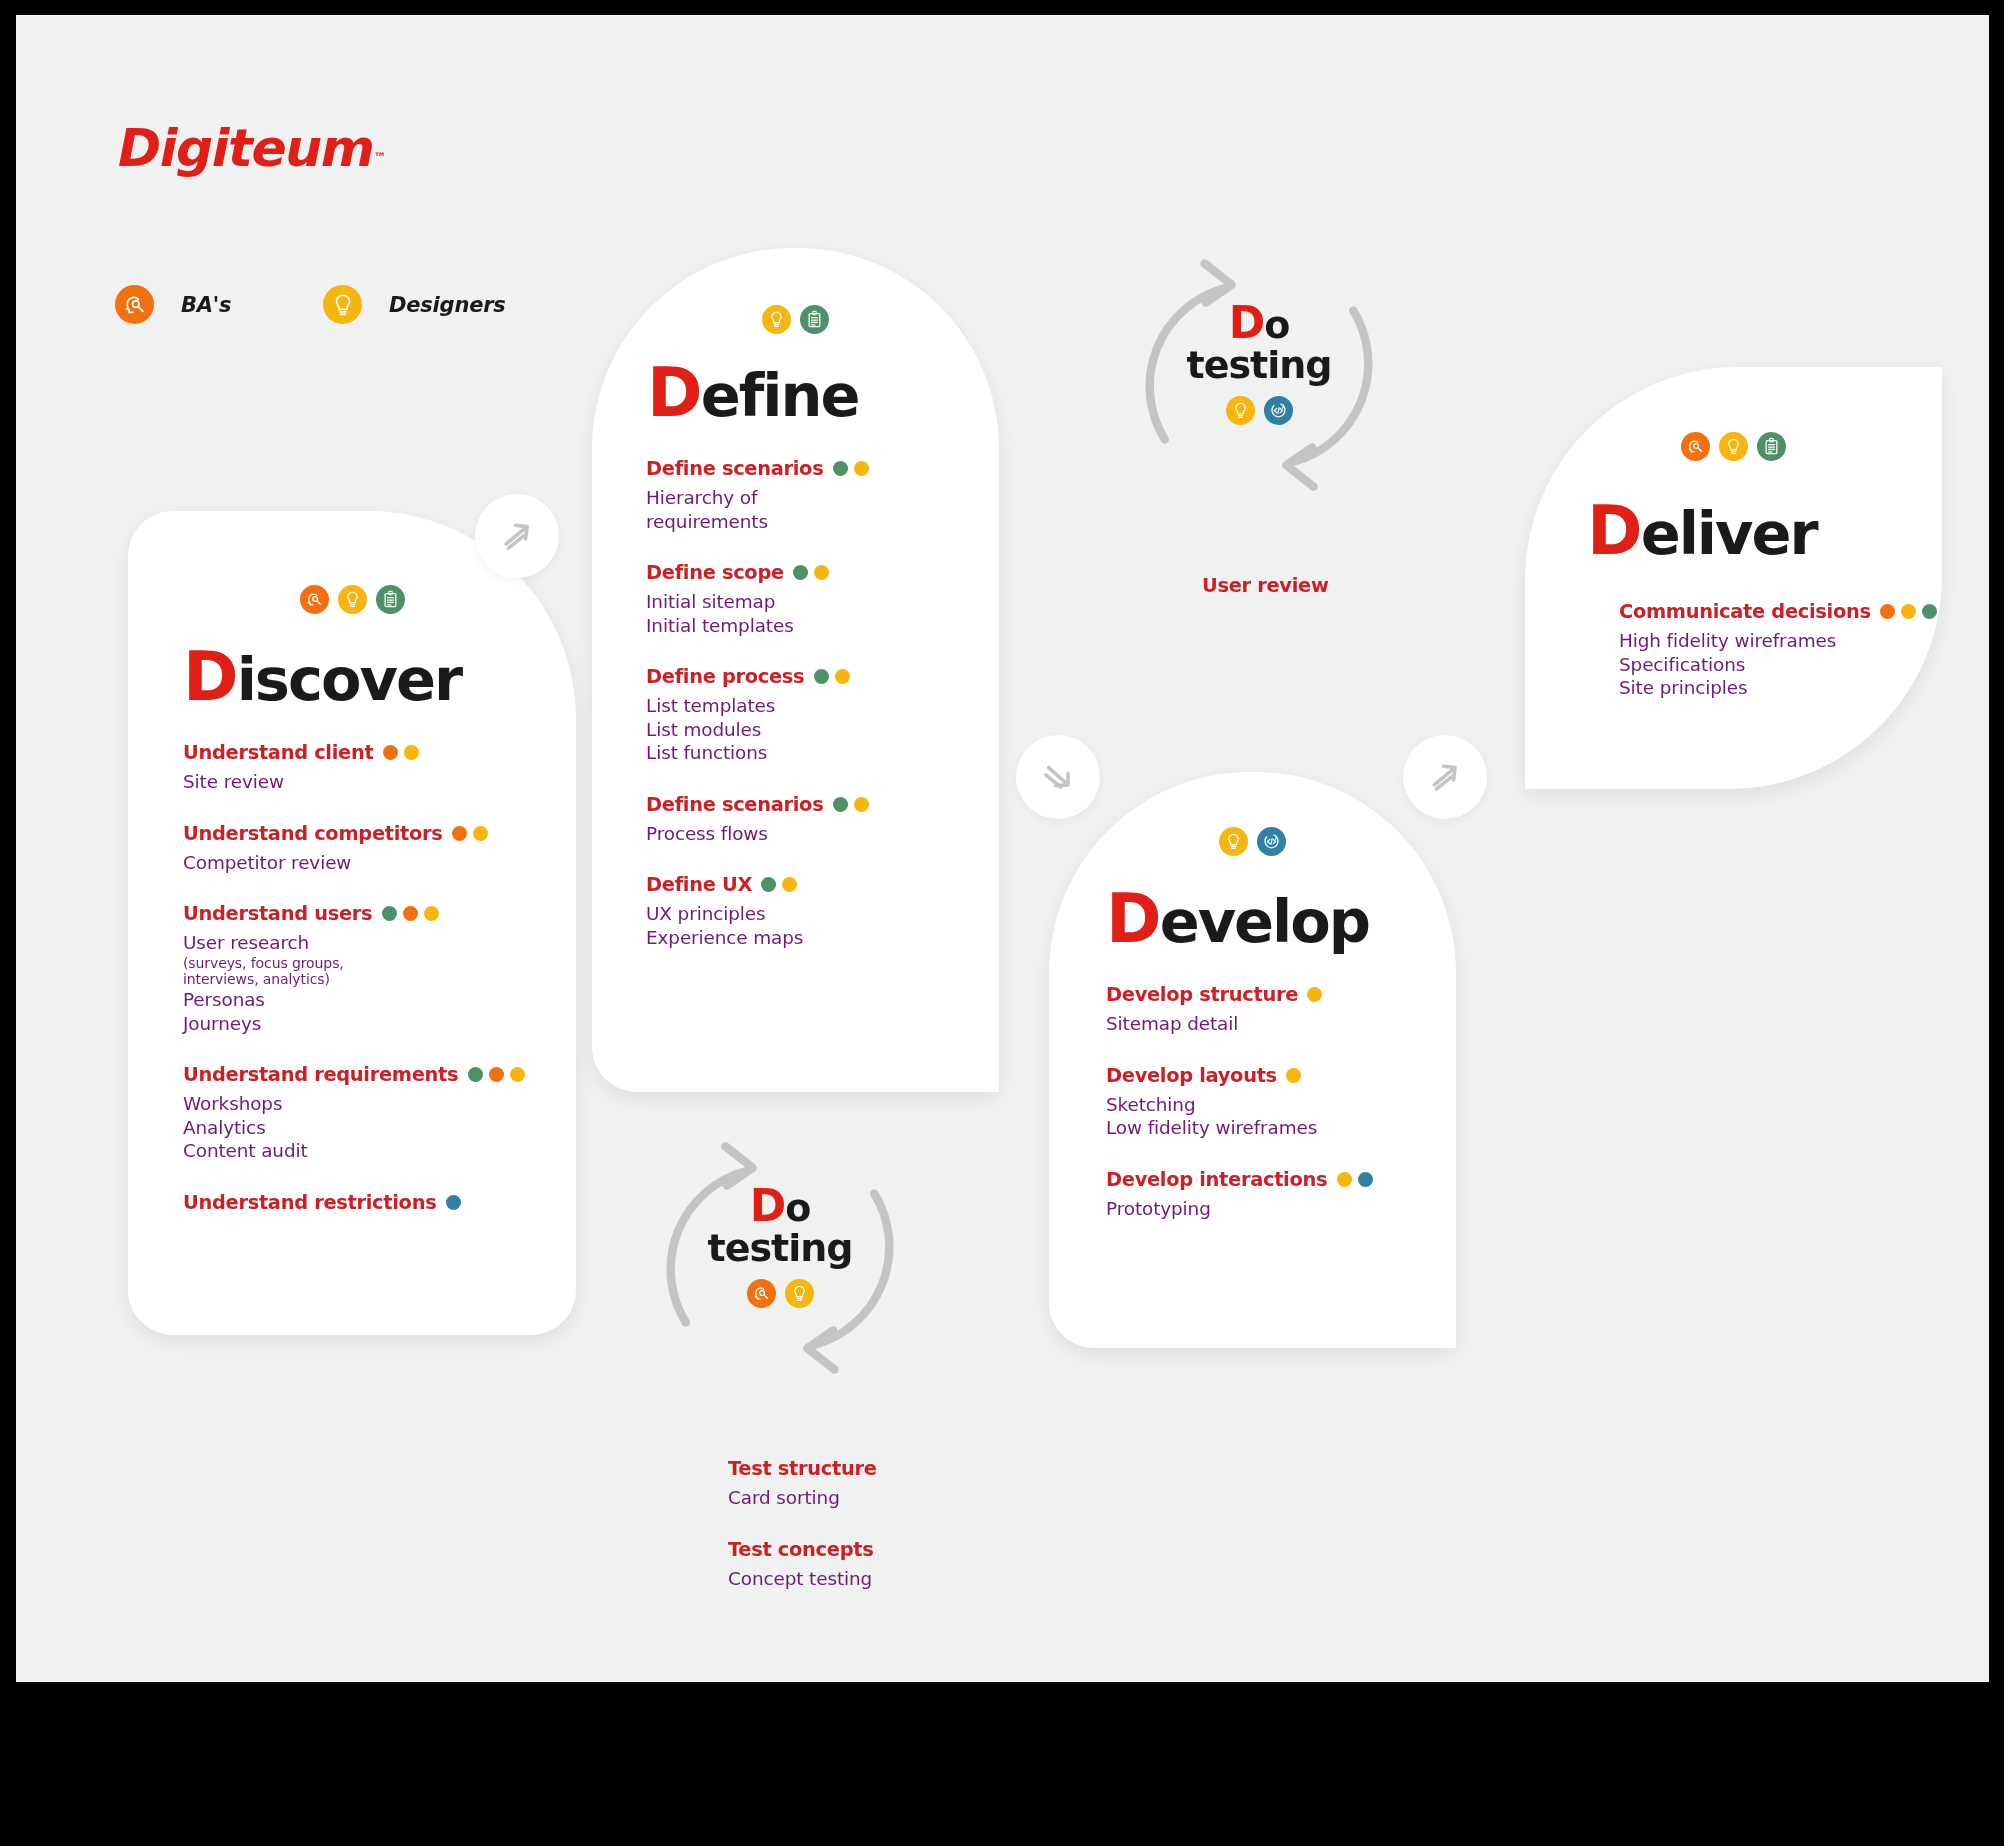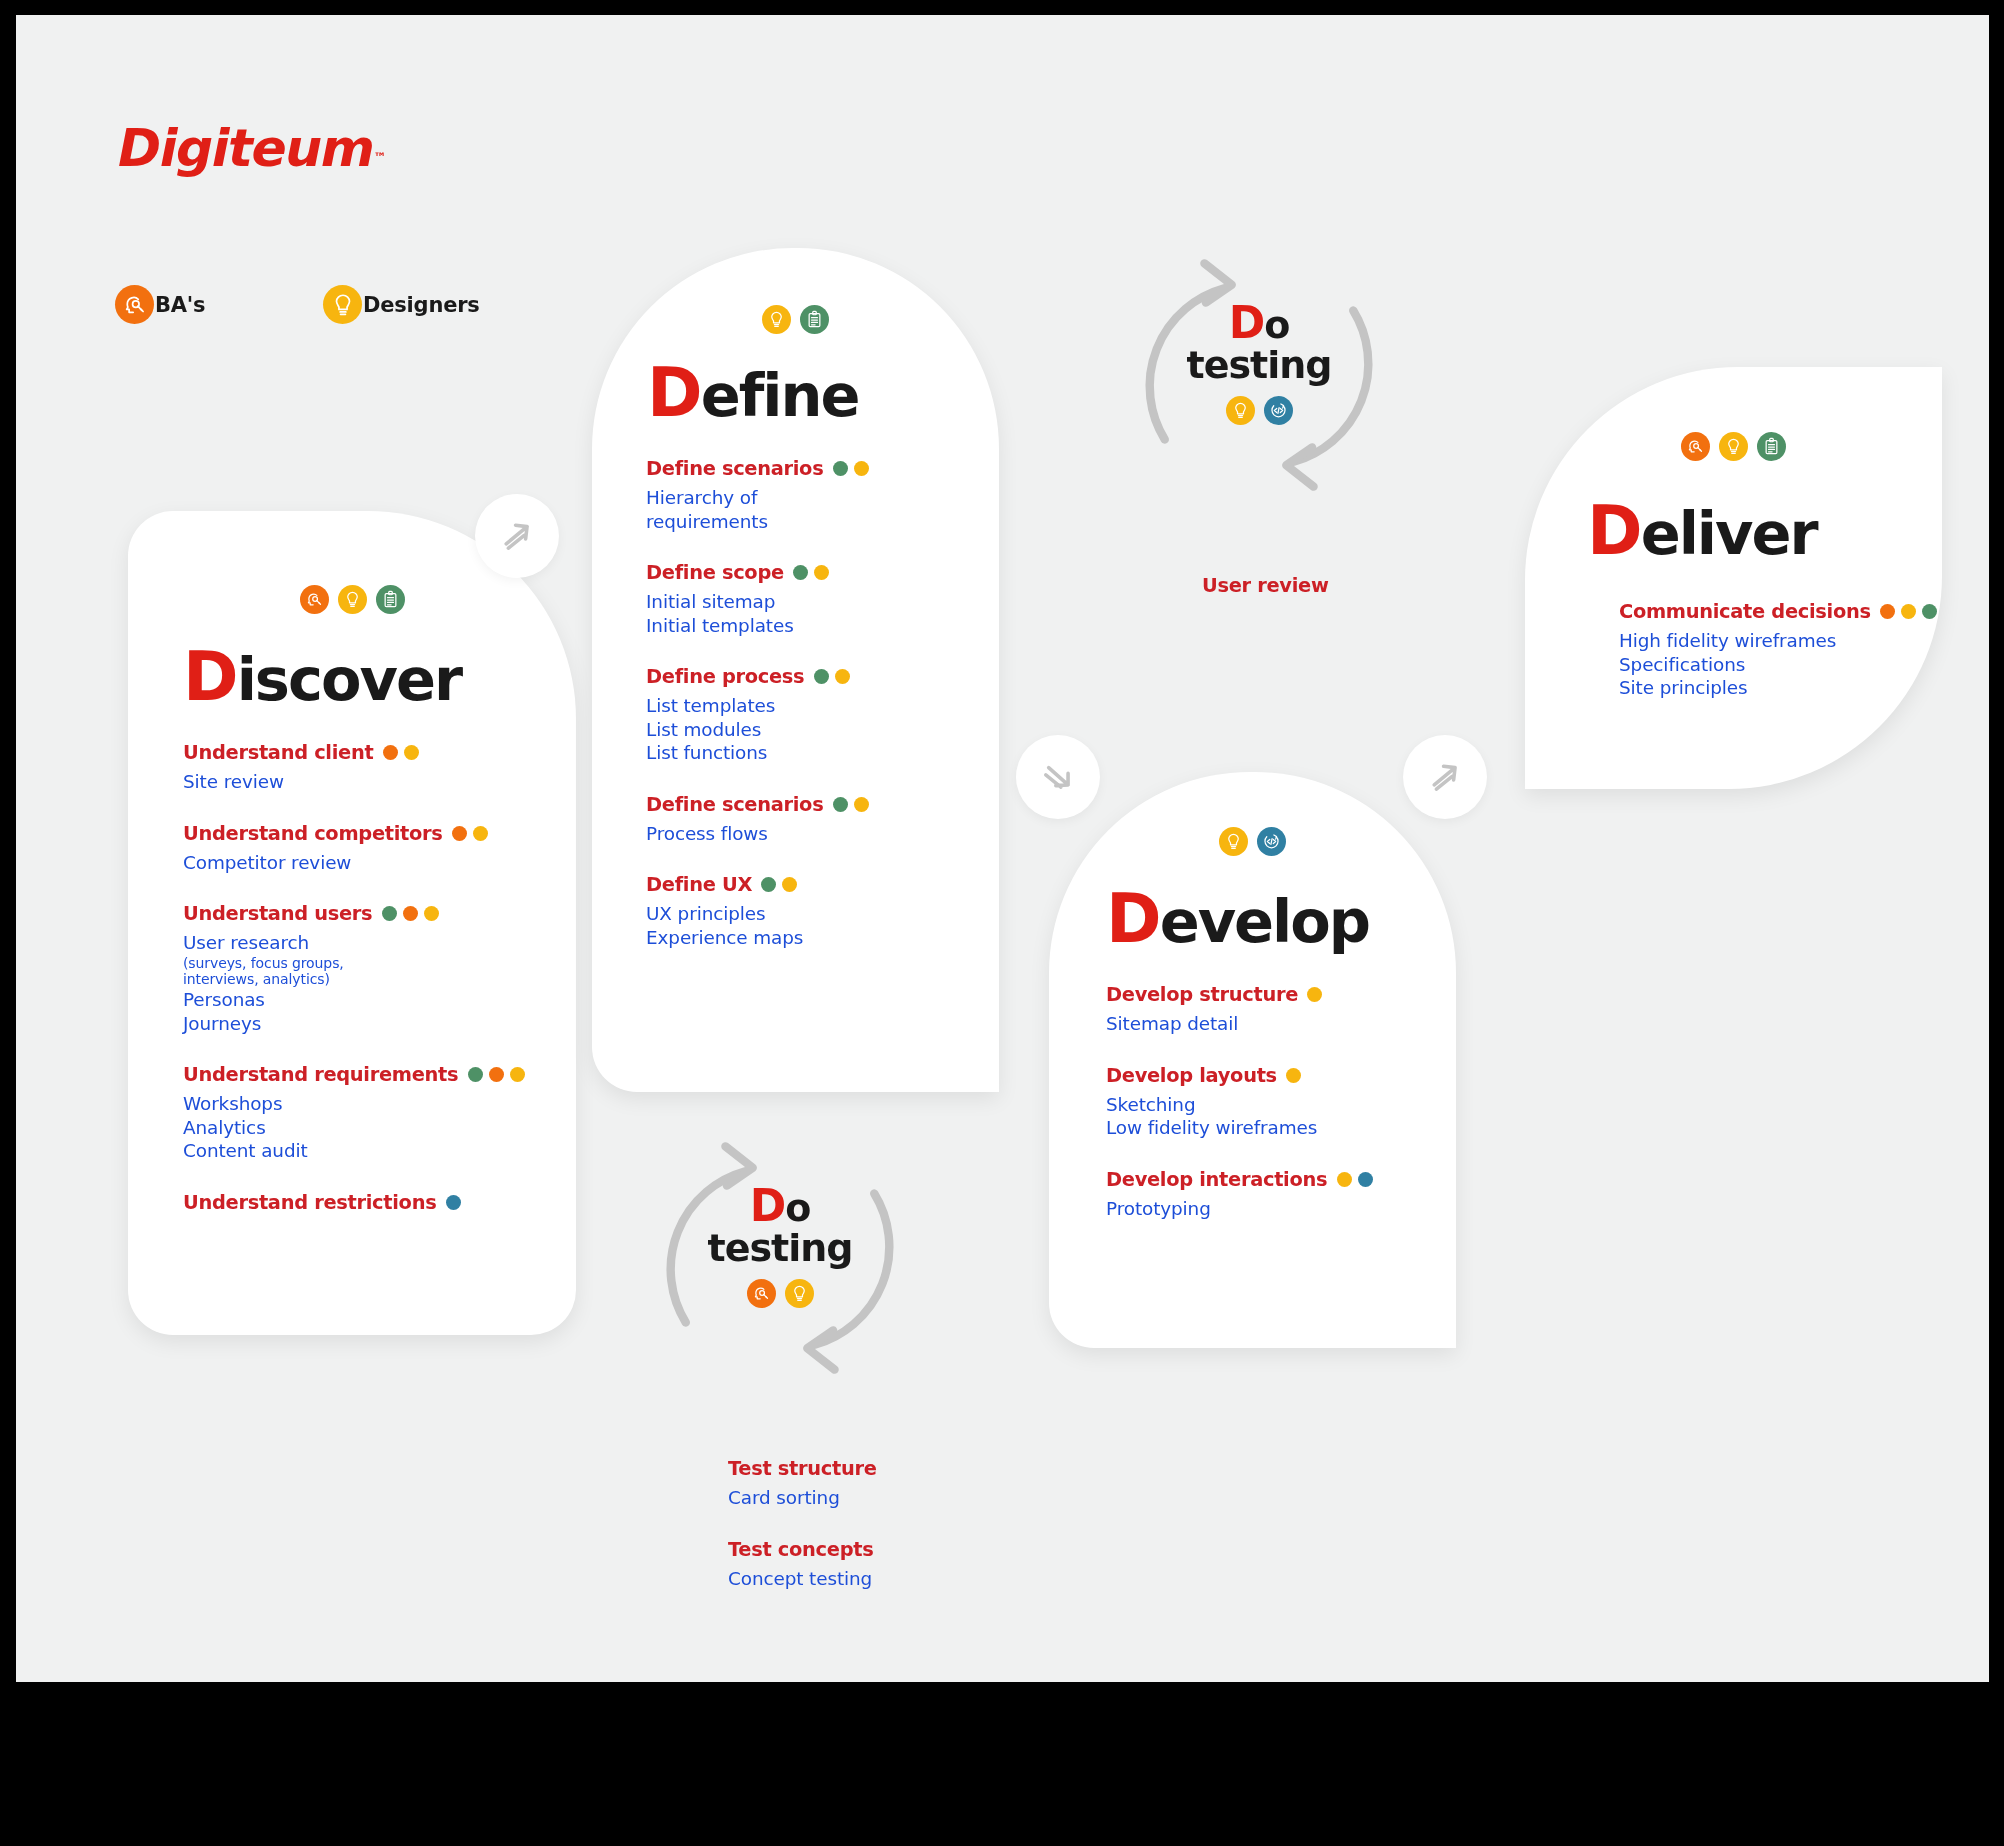--- a/index.html
+++ b/index.html
@@ -18,21 +18,21 @@
     transform:skewX(-4deg);
   }
   #logo .tm{font-size:13px;vertical-align:super;font-style:normal;}
 
   
   #legend{position:absolute;left:99px;top:270px;width:447px;}
   .legend-row{display:flex;align-items:center;margin-bottom:24px;}
   .legend-cell{display:flex;align-items:center;width:208px;}
   .legend-label{
     font-family:"DejaVu Sans",sans-serif;font-weight:bold;font-size:21px;
-    color:#1a1a1a;margin-left:1px;letter-spacing:-0.2px;
+    color:#1a1a1a;margin-left:27px;letter-spacing:-0.2px;font-style:italic;
   }
 
   
   .badge{
     width:39px;height:39px;border-radius:50%;flex:0 0 39px;
     display:flex;align-items:center;justify-content:center;
   }
   .badge svg{width:26px;height:26px;display:block;}
   .badge.ba{background:#f2700f;}
   .badge.des{background:#f7b50f;}
@@ -100,21 +100,21 @@
   }
   .dots{display:flex;align-items:center;margin-left:9.4px;}
   .dot{width:15px;height:15px;border-radius:50%;margin-right:6px;}
   .dot.ba{background:#f2700f;}
   .dot.des{background:#f7b50f;}
   .dot.plan{background:#4e9166;}
   .dot.dev{background:#3080a3;}
 
   .sec-lines{margin-top:6px;}
   .sec-line{
-    font-size:18.4px;color:#1d4ed8;line-height:1.28;letter-spacing:-0.1px;
+    font-size:18.4px;color:#701a75;line-height:1.28;letter-spacing:-0.1px;
     font-family:"DejaVu Sans",sans-serif;
   }
   .sec-line.small{font-size:14px;line-height:1.2;}
 
   
   .cycle{position:absolute;}
   .cycle-ring{position:absolute;left:0;top:0;}
   .cycle-inner{
     position:absolute;left:0;top:0;width:100%;text-align:center;
   }

